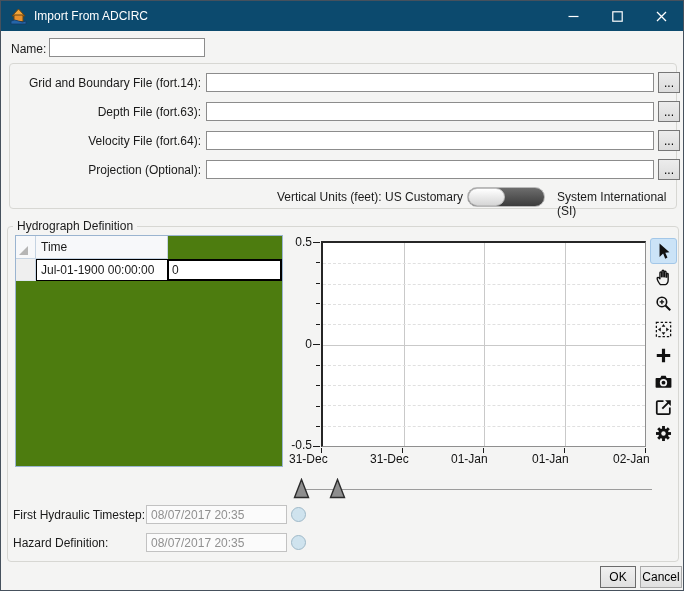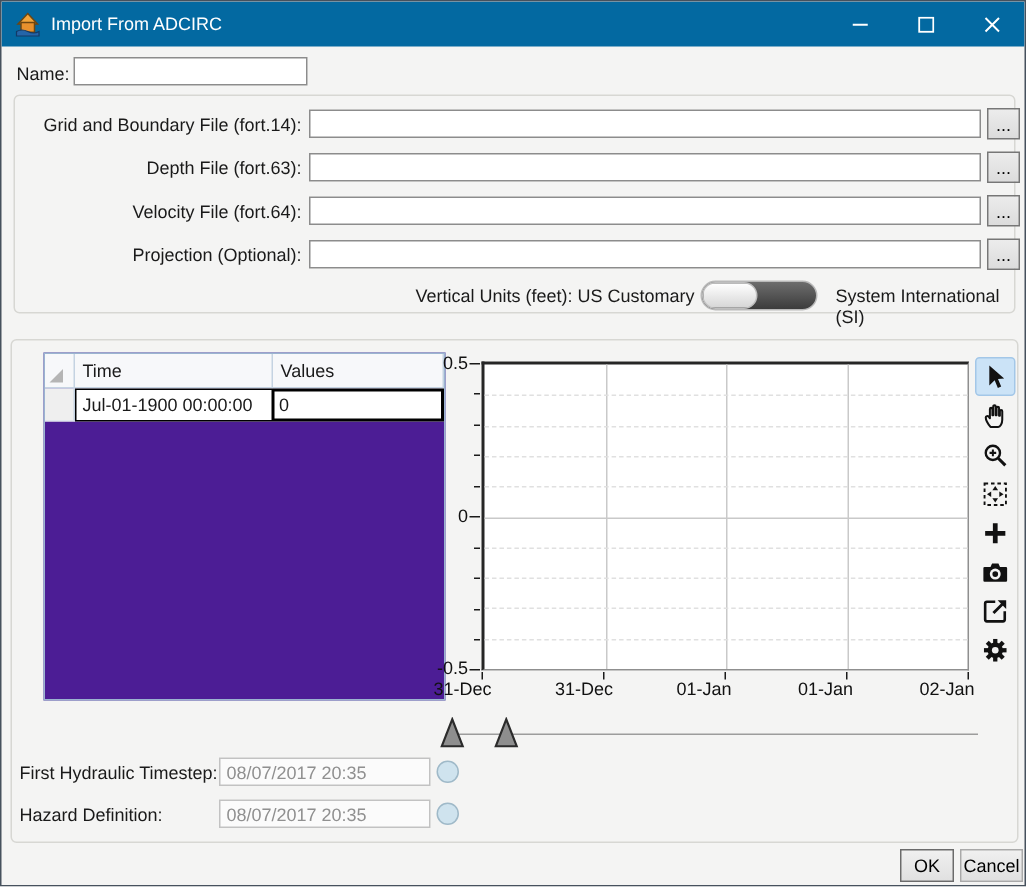--- a/index.html
+++ b/index.html
@@ -1,21 +1,21 @@
 <!DOCTYPE html>
 <html><head>
 <meta charset="utf-8">
 <style>
   * { margin:0; padding:0; box-sizing:border-box; }
   html,body { width:684px; height:591px; }
   body { font-family:"Liberation Sans", sans-serif; font-size:12px; color:#1a1a1a; }
   .dialog { position:relative; width:684px; height:591px; background:#f4f4f3; border:1px solid #46515d; overflow:hidden; }
 
   
-  .titlebar { position:absolute; left:0; top:0; width:100%; height:30px; background:#0369a1; display:flex; align-items:center; }
+  .titlebar { position:absolute; left:0; top:0; width:100%; height:30px; background:#0c4a6e; display:flex; align-items:center; }
   .titlebar .appicon { width:17px; height:17px; margin:0 7px 0 9px; }
   .titlebar .title { color:#ffffff; font-size:12px; }
   .winbtns { position:absolute; right:0; top:0; height:30px; display:flex; }
   .winbtn { width:44px; height:30px; display:flex; align-items:center; justify-content:center; background:transparent; border:none; cursor:pointer; }
   .winbtn svg { display:block; }
 
   
   .name-label { position:absolute; left:10px; top:41px; }
   .name-input { position:absolute; left:48px; top:37px; width:156px; height:19px; border:1px solid #8c8c8c; background:#fff; padding:0 4px; font:inherit; }
 
@@ -30,21 +30,21 @@
   .frow-input { position:absolute; left:205px; width:448px; height:19px; border:1px solid #8c8c8c; background:#fff; padding:0 4px; font:inherit; }
   .frow-btn { position:absolute; left:657px; width:22px; height:21px; background:linear-gradient(#ececec,#dcdcdc); border:1px solid #777; font:inherit; line-height:8px; cursor:pointer; }
 
   
   .units-label { position:absolute; left:0; top:189px; width:462px; text-align:right; }
   .units-right { position:absolute; left:556px; top:189px; }
   .toggle { position:absolute; left:466px; top:186px; width:78px; height:20px; border-radius:10px; background:linear-gradient(#6d6d6d,#3c3c3c); border:1px solid #b9b9b9; cursor:pointer; }
   .toggle-handle { position:absolute; left:0; top:0; width:37px; height:18px; border-radius:9px; background:linear-gradient(#ffffff,#d6d6d6); border:1px solid #bfbfbf; }
 
   
-  .htable { position:absolute; left:28px; top:234px; width:268px; height:232px; background:#4c1d95; border:1px solid #9ab4d0; }
+  .htable { position:absolute; left:14px; top:234px; width:268px; height:232px; background:#4d7c0f; border:1px solid #9ab4d0; }
   .htable .hdr-row { display:flex; height:23px; }
   .hcell { border-right:1px solid #c5d3e2; border-bottom:1px solid #c5d3e2; background:#f7f8fa; display:flex; align-items:center; padding-left:5px; }
   .corner { width:20px; position:relative; }
   .corner .tri { position:absolute; left:3px; bottom:3px; width:0; height:0; border-left:9px solid transparent; border-bottom:9px solid #b5b5b5; }
   .col-time { width:132px; }
   .col-values { flex:1; }
   .data-row { display:flex; height:22px; }
   .rowhdr { width:20px; background:#efefef; border-right:1px solid #c5d3e2; border-bottom:1px solid #dfe6ee; }
   .cell-time { width:132px; background:#fff; border:1px solid #000; display:flex; align-items:center; padding-left:4px; }
   .cell-values { flex:1; background:#fff; border:2px solid #000; border-left-width:1px; display:flex; align-items:center; padding-left:3px; }
@@ -130,28 +130,28 @@
   <input class="frow-input" style="top: 159px;" type="text" value="">
   <button class="frow-btn" style="top:158px;">...</button>
 
   <span class="units-label">Vertical Units (feet): US Customary</span>
   <div class="toggle">
     <div class="toggle-handle"></div>
   </div>
   <span class="units-right">System International (SI)</span>
 
   <div class="groupbox gb-hydro"></div>
+  <span class="gb-legend">Hydrograph Definition</span>
 
   <div class="htable">
     <div class="hdr-row">
       <div class="hcell corner">
           <div class="tri"></div>
         </div>
       <div class="hcell col-time">Time</div>
-      <div class="hcell col-values">Values</div>
     </div>
     <div class="data-row">
       <div class="rowhdr"></div>
       <div class="cell-time">Jul-01-1900 00:00:00</div>
       <div class="cell-values">0</div>
     </div>
   </div>
 
   <span class="ylab" style="left:283px;top:234px;">0.5</span>
   <span class="ylab" style="left:283px;top:336px;">0</span>

